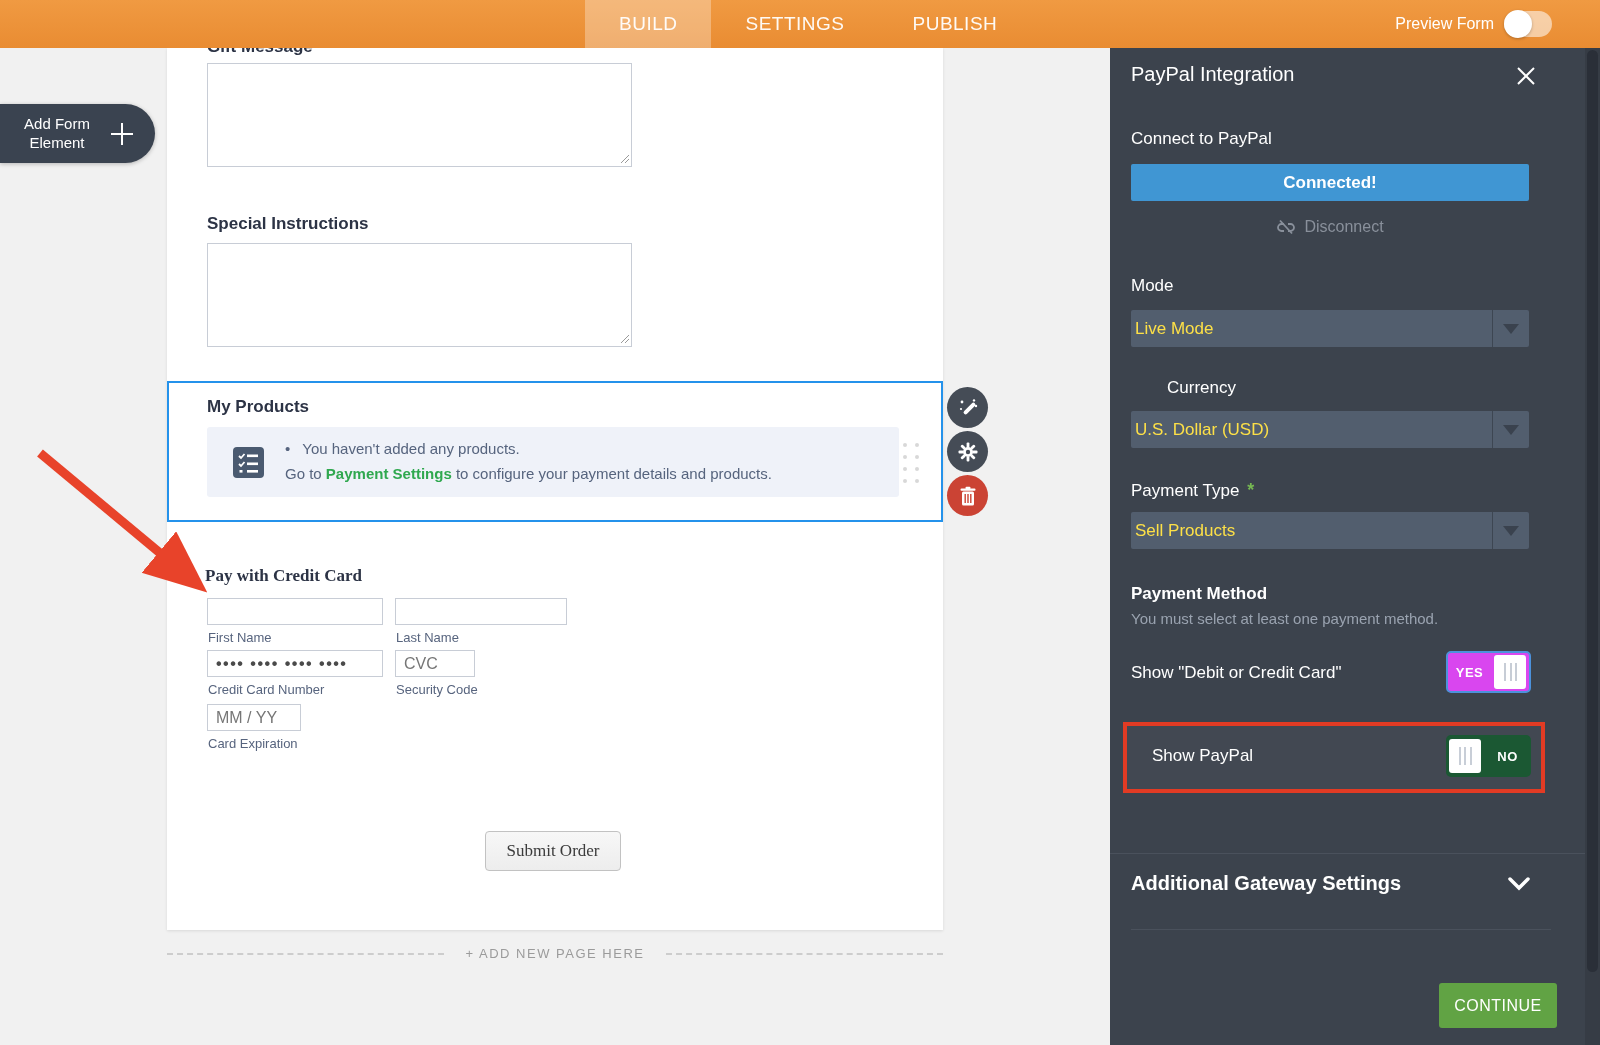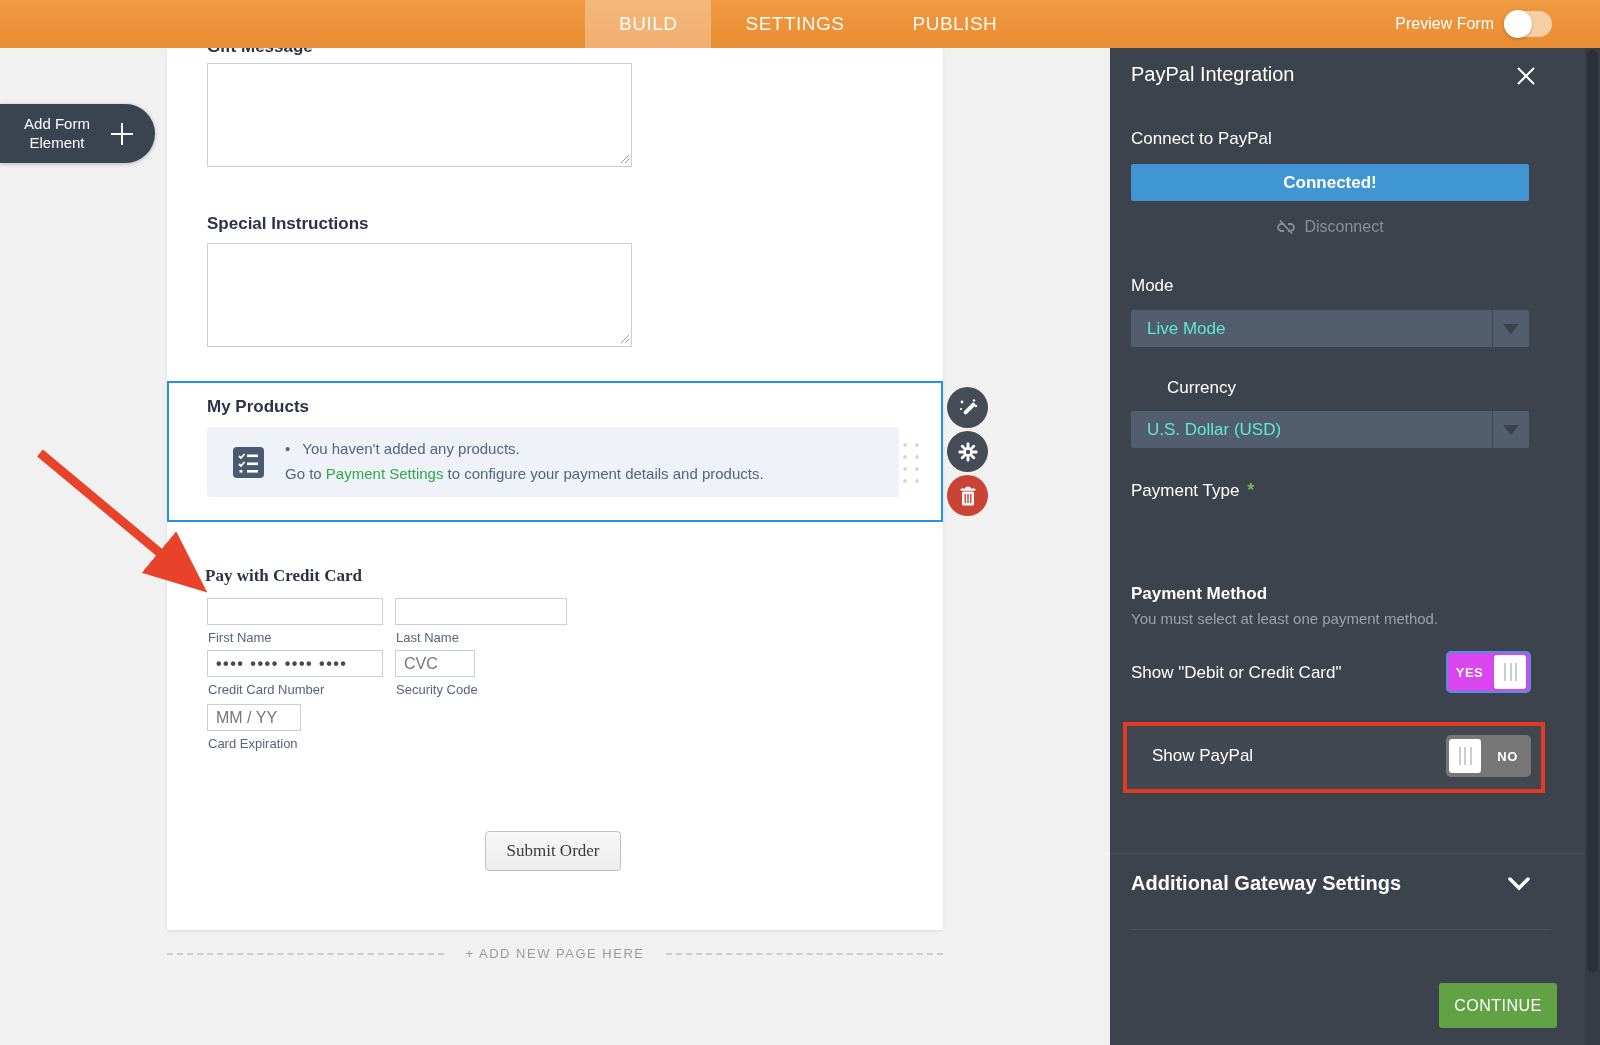--- a/index.html
+++ b/index.html
@@ -37,21 +37,21 @@
 
   .gift-label { position:absolute; left:40px; top:-11px; }
   .selected-box { position:absolute; left:0; top:333px; width:776px; height:141px;
     border:2px solid #2492eb; background:#fff; }
   .prod-title { position:absolute; left:38px; top:14px; }
   .prod-info { position:absolute; left:38px; top:44px; width:692px; height:70px; background:#eff2f9; border-radius:3px; }
   .prod-icon { position:absolute; left:26px; top:20px; }
   .prod-line1 { position:absolute; left:78px; top:13px; font-size:15px; color:#56647e; }
   .prod-line1 .bullet { margin-right:12px; }
   .prod-line2 { position:absolute; left:78px; top:38px; font-size:15px; color:#56647e; }
-  .prod-link { color:#2fa84f; font-weight:normal; cursor:pointer; }
+  .prod-link { color:#2fa84f; font-weight:bold; cursor:pointer; }
   .drag-dots { position:absolute; right:22px; top:60px; display:grid;
     grid-template-columns:4px 4px; grid-auto-rows:4px; gap:8px 8px; }
   .drag-dots i { width:4px; height:4px; border-radius:50%; background:#d8d8d8; }
 
   .cc-title { position:absolute; left:38px; top:518px;font-family:Liberation Serif, serif; }
   input.fld { position:absolute; height:27px; border:1px solid #c8cdd6; background:#fff; outline:none;
     font-family:"Liberation Sans",sans-serif; font-size:16px; color:#4a4a4a; padding:0 8px; }
   input.fld::placeholder { color:#767676; opacity:1; }
   .fld-first { left:40px; top:550px; width:176px; }
   .fld-last  { left:228px; top:550px; width:172px; }
@@ -89,34 +89,34 @@
     display:flex; align-items:center; justify-content:center; }
   .p-label { position:absolute; color:#fff; font-size:17px; }
   .connected-btn { position:absolute; left:21px; top:116px; width:398px; height:37px; background:#4096d3;
     border:none; border-radius:2px; color:#fff; font-size:17px; font-weight:bold; cursor:pointer;
     font-family:"Liberation Sans",sans-serif; }
   .disconnect { position:absolute; left:21px; top:170px; width:398px; display:flex; align-items:center;
     justify-content:center; gap:8px; color:#89909b; font-size:16px; cursor:pointer; }
 
   .dropdown { position:absolute; left:21px; width:398px; height:37px; background:#525e6e; border-radius:2px;
     display:flex; align-items:center; cursor:pointer; }
-  .dd-value { flex:1; color:#5eead4; font-size:17px; padding-left:16px; }
+  .dd-value { flex:1; color:#fde047; font-size:17px; padding-left:4px; }
   .dd-arrow { width:37px; height:37px; border-left:1px solid rgba(0,0,0,0.25); display:flex;
     align-items:center; justify-content:center; }
   .dd-tri { width:0; height:0; border-left:8px solid transparent; border-right:8px solid transparent;
     border-top:10px solid #3a424e; }
 
   .req-star { color:#76b852; font-size:18px; font-weight:bold; margin-left:8px; }
   .pm-title { position:absolute; left:21px; top:536px; color:#fff; font-size:17px; font-weight:bold; }
   .pm-hint { position:absolute; left:21px; top:562px; color:#9aa3b0; font-size:15px; }
 
   .toggle { position:absolute; width:85px; height:42px; border-radius:5px; display:flex;
     align-items:center; cursor:pointer; }
   .toggle-yes { background:#d946ef; border:2px solid #4c92dc; }
-  .toggle-no  { background:#737373; }
+  .toggle-no  { background:#14532d; }
   .t-text { flex:1; text-align:center; color:#fff; font-size:13px; font-weight:bold; letter-spacing:0.5px; }
   .t-knob { width:32px; height:34px; margin:0 3px; background:#fff; border-radius:3px;
     display:flex; align-items:center; justify-content:center; }
   .t-lines { width:13px; height:18px;
     background-image:repeating-linear-gradient(to right,#c7cdd6 0 2px,transparent 2px 5.5px); }
 
   .red-box { position:absolute; left:13px; top:674px; width:422px; height:71px;
     border:4px solid #e23b24; background:rgba(255,255,255,0.03); z-index:5; pointer-events:none; }
 
   .divider-full { position:absolute; left:0; top:805px; width:475px; height:1px; background:#4a515c; }
@@ -298,20 +298,26 @@
   <div class="dropdown" style="top:363px;">
     <div class="dd-value">U.S. Dollar (USD)</div>
     <div class="dd-arrow">
         <div class="dd-tri"></div>
       </div>
   </div>
 
   <div class="p-label" style="left:21px; top:432px;">
     <span>Payment Type</span><span class="req-star">*</span>
   </div>
+  <div class="dropdown" style="top:464px;">
+    <div class="dd-value">Sell Products</div>
+    <div class="dd-arrow">
+        <div class="dd-tri"></div>
+      </div>
+  </div>
 
   <div class="pm-title">Payment Method</div>
   <div class="pm-hint">You must select at least one payment method.</div>
 
   <div class="p-label" style="left:21px; top:615px;">Show "Debit or Credit Card"</div>
   <div class="toggle toggle-yes" style="left:336px; top:603px;">
     <div class="t-text">YES</div>
     <div class="t-knob">
         <div class="t-lines"></div>
       </div>

